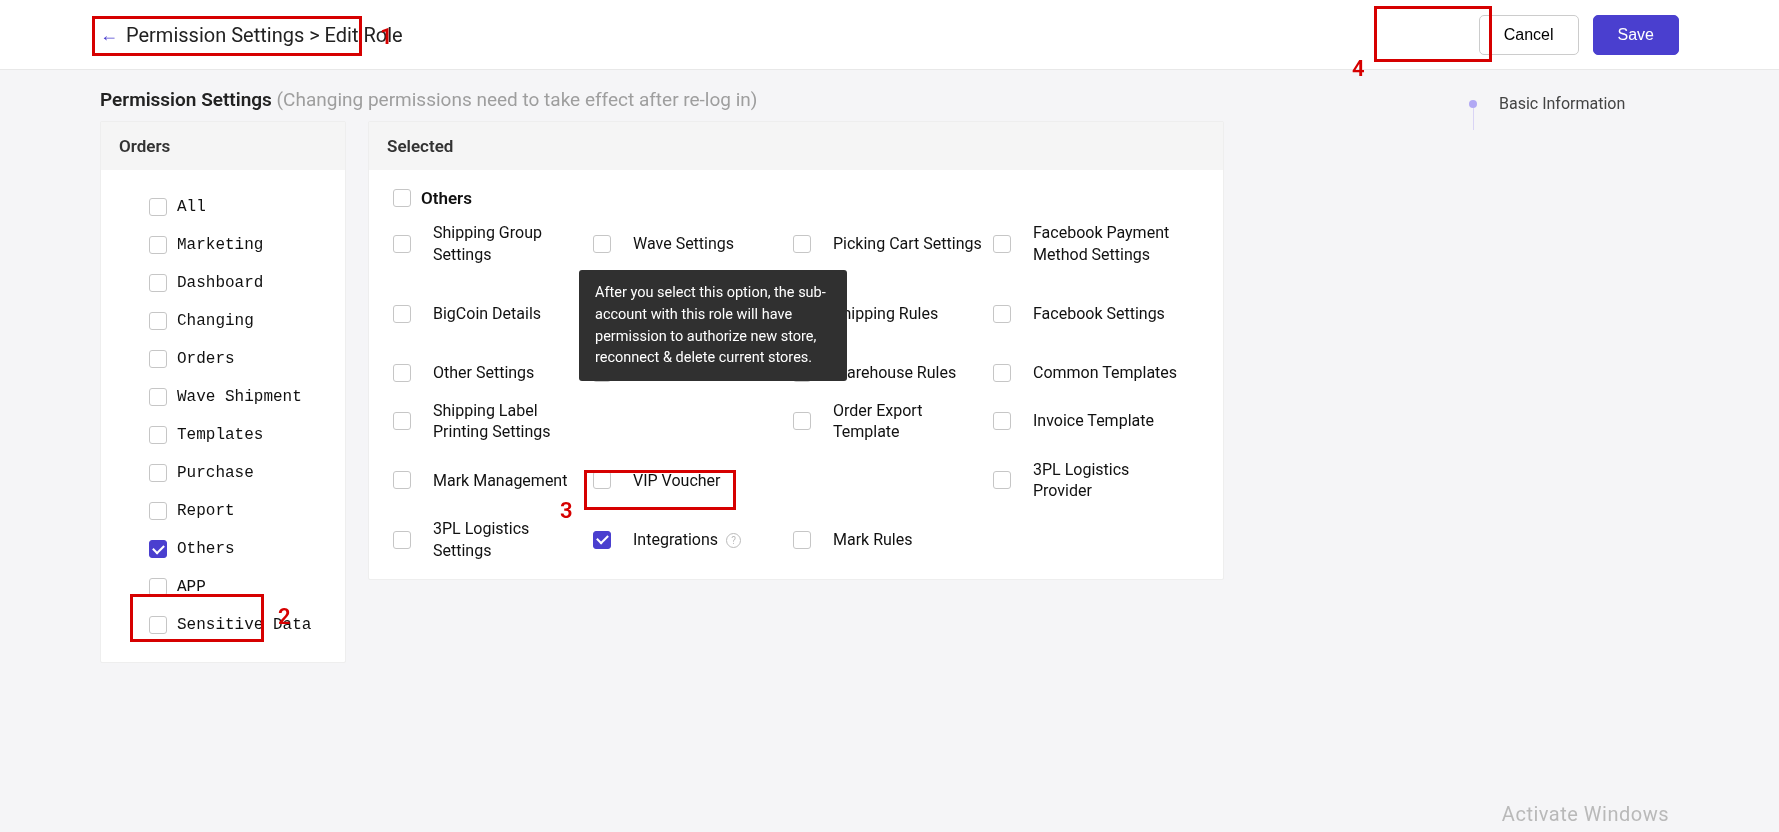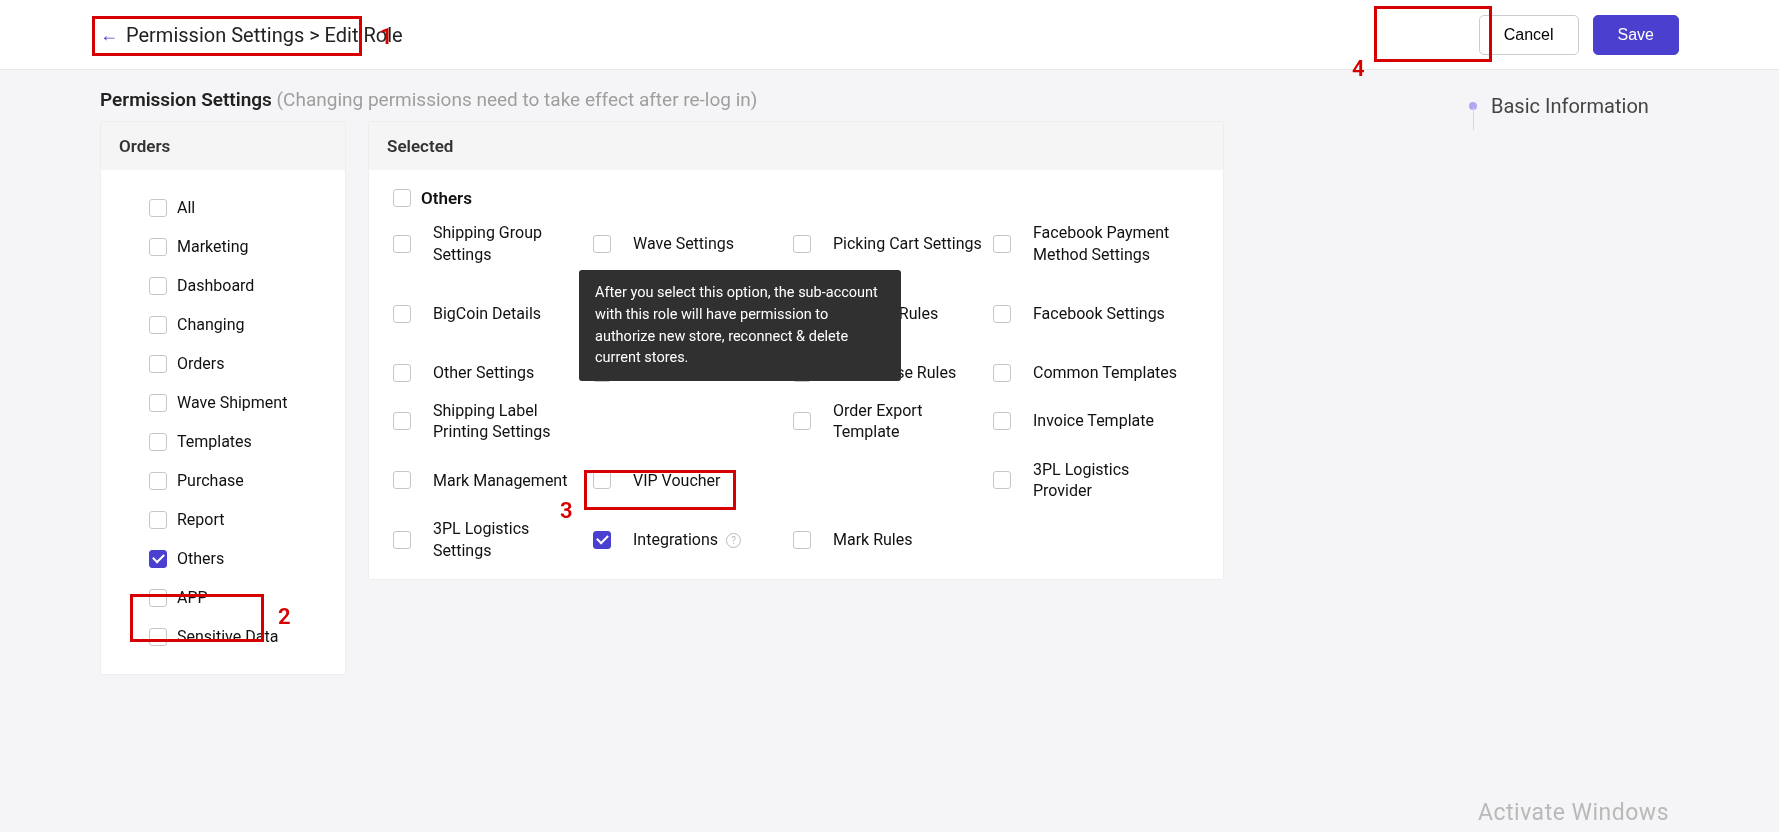--- a/index.html
+++ b/index.html
@@ -82,20 +82,21 @@
     }
 
     .modules-list { padding: 18px 0; }
     .module-item {
       display: flex;
       align-items: center;
       gap: 10px;
       padding: 10px 26px 10px 48px;
       font-size: 16px;
       cursor: pointer;
+      font-family: Liberation Mono, monospace;
     }
 
     .cbox {
       width: 18px; height: 18px;
       border: 1.5px solid #c6c6c6;
       border-radius: 3px;
       display: inline-flex;
       align-items: center;
       justify-content: center;
       flex-shrink: 0;
@@ -147,42 +148,42 @@
       font-size: 10px;
       color: #bbb;
       margin-left: 4px;
       vertical-align: middle;
     }
 
     .tooltip-box {
       position: absolute;
       left: 578px;
       top: 360px;
-      width: 322px;
+      width: 268px;
       background: #303030;
       color: #fff;
       font-size: 14.5px;
       line-height: 1.5;
       padding: 12px 16px;
       border-radius: 3px;
       z-index: 30;
     }
 
     .right-nav {
       position: absolute;
       right: 110px;
       top: 86px;
       width: 200px;
     }
     .right-nav .nav-item {
       display: flex;
       align-items: center;
-      gap: 14px;
+      gap: 22px;
       padding: 8px 0;
-      font-size: 20px;
+      font-size: 16px;
       color: #444;
       cursor: pointer;
     }
     .dot {
       width: 8px; height: 8px;
       border-radius: 50%;
       background: #b1a8f4;
     }
     .dot-line {
       position: absolute;
@@ -206,21 +207,21 @@
       font-size: 22px;
       font-weight: 600;
       z-index: 40;
     }
 
     .watermark {
       position: absolute;
       right: 110px;
       bottom: 6px;
       color: #b9b9b9;
-      font-size: 23px;
+      font-size: 20px;
       letter-spacing: 0.5px;
     }
   </style>
 </head>
 <body>
 
 <div class="topbar">
   <div class="breadcrumb-wrap">
     <span class="back-arrow">←</span>
     <span class="breadcrumb-text">Permission Settings &gt; Edit Role</span>

